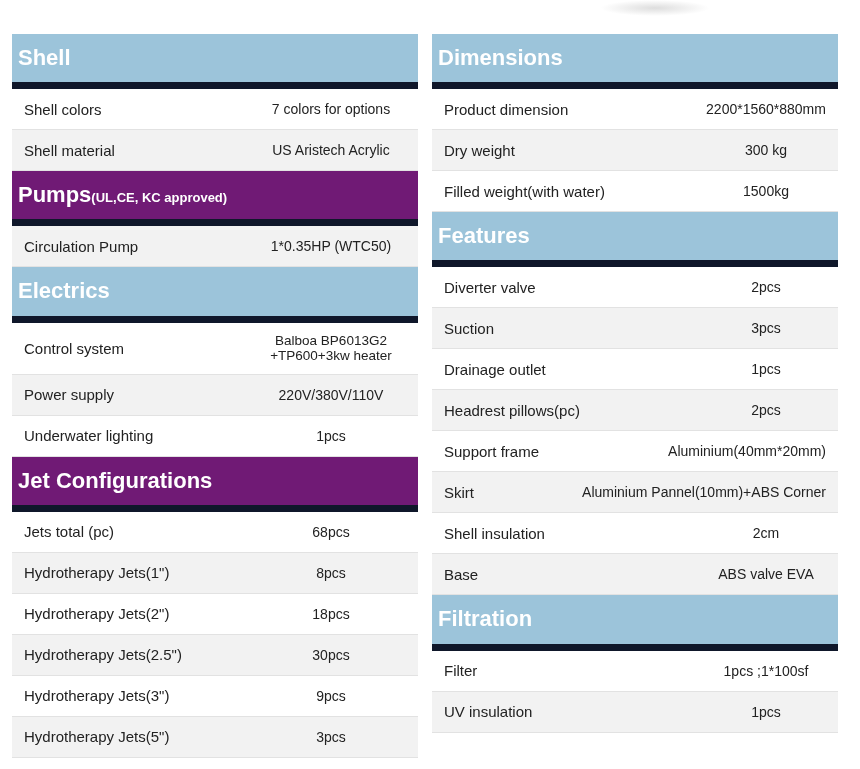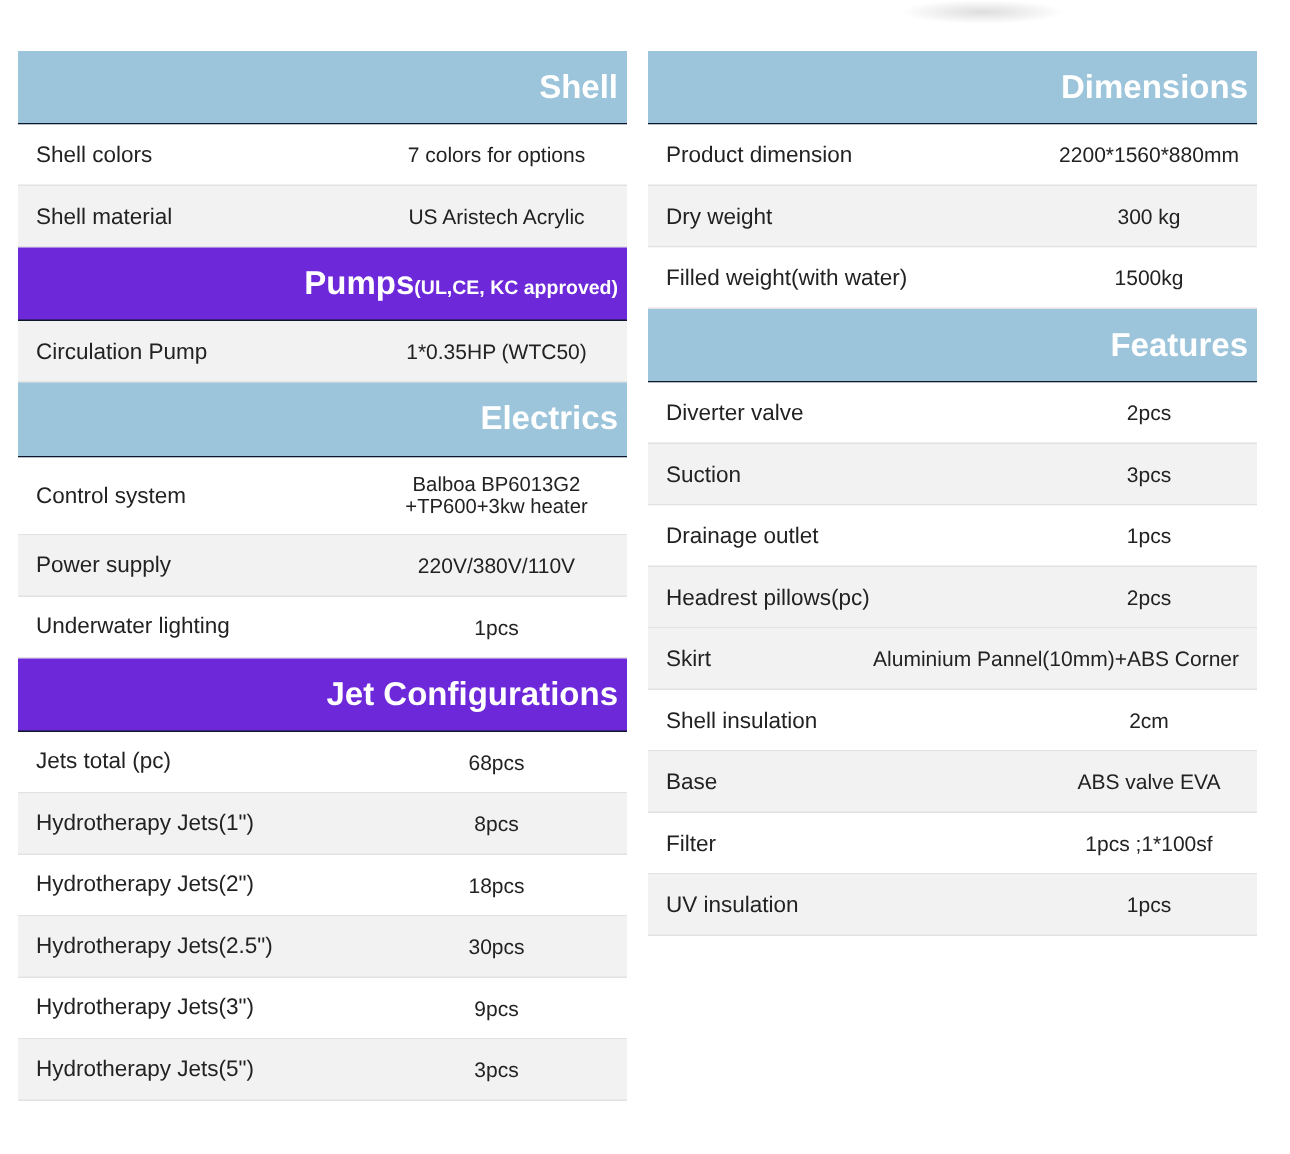--- a/index.html
+++ b/index.html
@@ -28,33 +28,33 @@
     align-items: flex-start;
   }
   .col-left { width: 408px; }
   .col-right { width: 408px; }
 
   .block { margin-bottom: 0; }
 
   .section-header {
     background: #8ab8d4;
     color: #ffffff;
-    text-align: right;
+    text-align: left;
     font-weight: bold;
     font-size: 22px;
     padding: 12px 6px 12px 6px;
     line-height: 1.1;
-    border-bottom: 1px solid #0f172a;
+    border-bottom: 7px solid #0f172a;
   }
   .section-header .sub {
     font-size: 13px;
     font-weight: bold;
   }
   .section-header.teal {
-    background: #6d28d9;
+    background: #701a75;
   }
   .section-header.light {
     background: #9cc4da;
   }
 
   .row {
     display: flex;
     align-items: center;
     justify-content: space-between;
     padding: 10px 12px;
@@ -207,35 +207,42 @@
           <span class="value">3pcs</span>
         </div>
         <div class="row plain row-right">
           <span class="label">Drainage outlet</span>
           <span class="value">1pcs</span>
         </div>
         <div class="row alt row-right">
           <span class="label">Headrest pillows(pc)</span>
           <span class="value">2pcs</span>
         </div>
+        <div class="row plain row-right">
+          <span class="label">Support frame</span>
+          <span class="value">Aluminium(40mm*20mm)</span>
+        </div>
         <div class="row alt row-right">
           <span class="label">Skirt</span>
           <span class="value">Aluminium Pannel(10mm)+ABS Corner</span>
         </div>
         <div class="row plain row-right">
           <span class="label">Shell insulation</span>
           <span class="value">2cm</span>
         </div>
         <div class="row alt row-right">
           <span class="label">Base</span>
           <span class="value">ABS valve EVA</span>
         </div>
       </div>
 
       <div class="block">
+        <div class="section-header light">
+          <span>Filtration</span>
+        </div>
         <div class="row plain row-right">
           <span class="label">Filter</span>
           <span class="value">1pcs ;1*100sf</span>
         </div>
         <div class="row alt row-right">
           <span class="label">UV insulation</span>
           <span class="value">1pcs</span>
         </div>
       </div>
 

